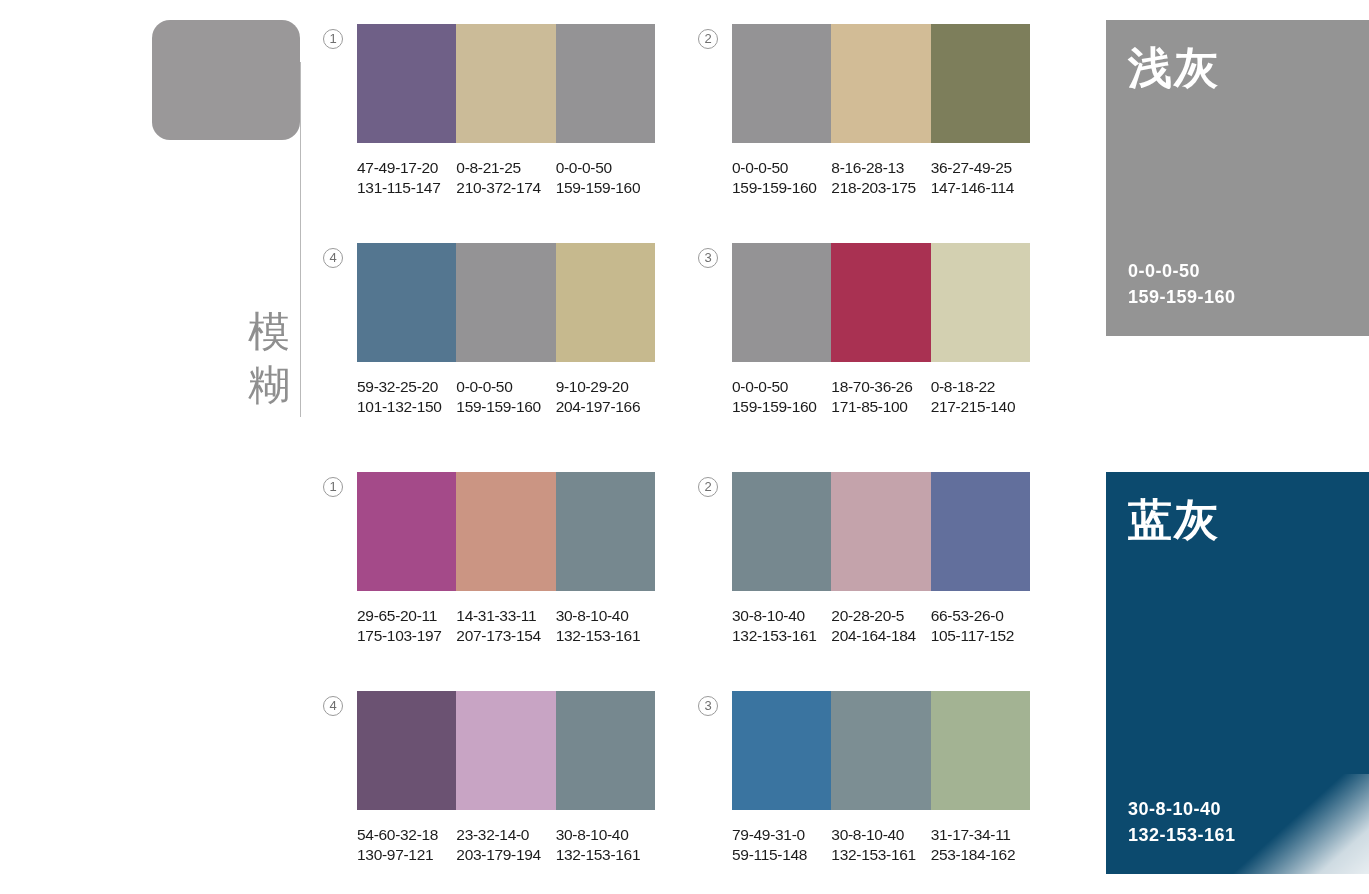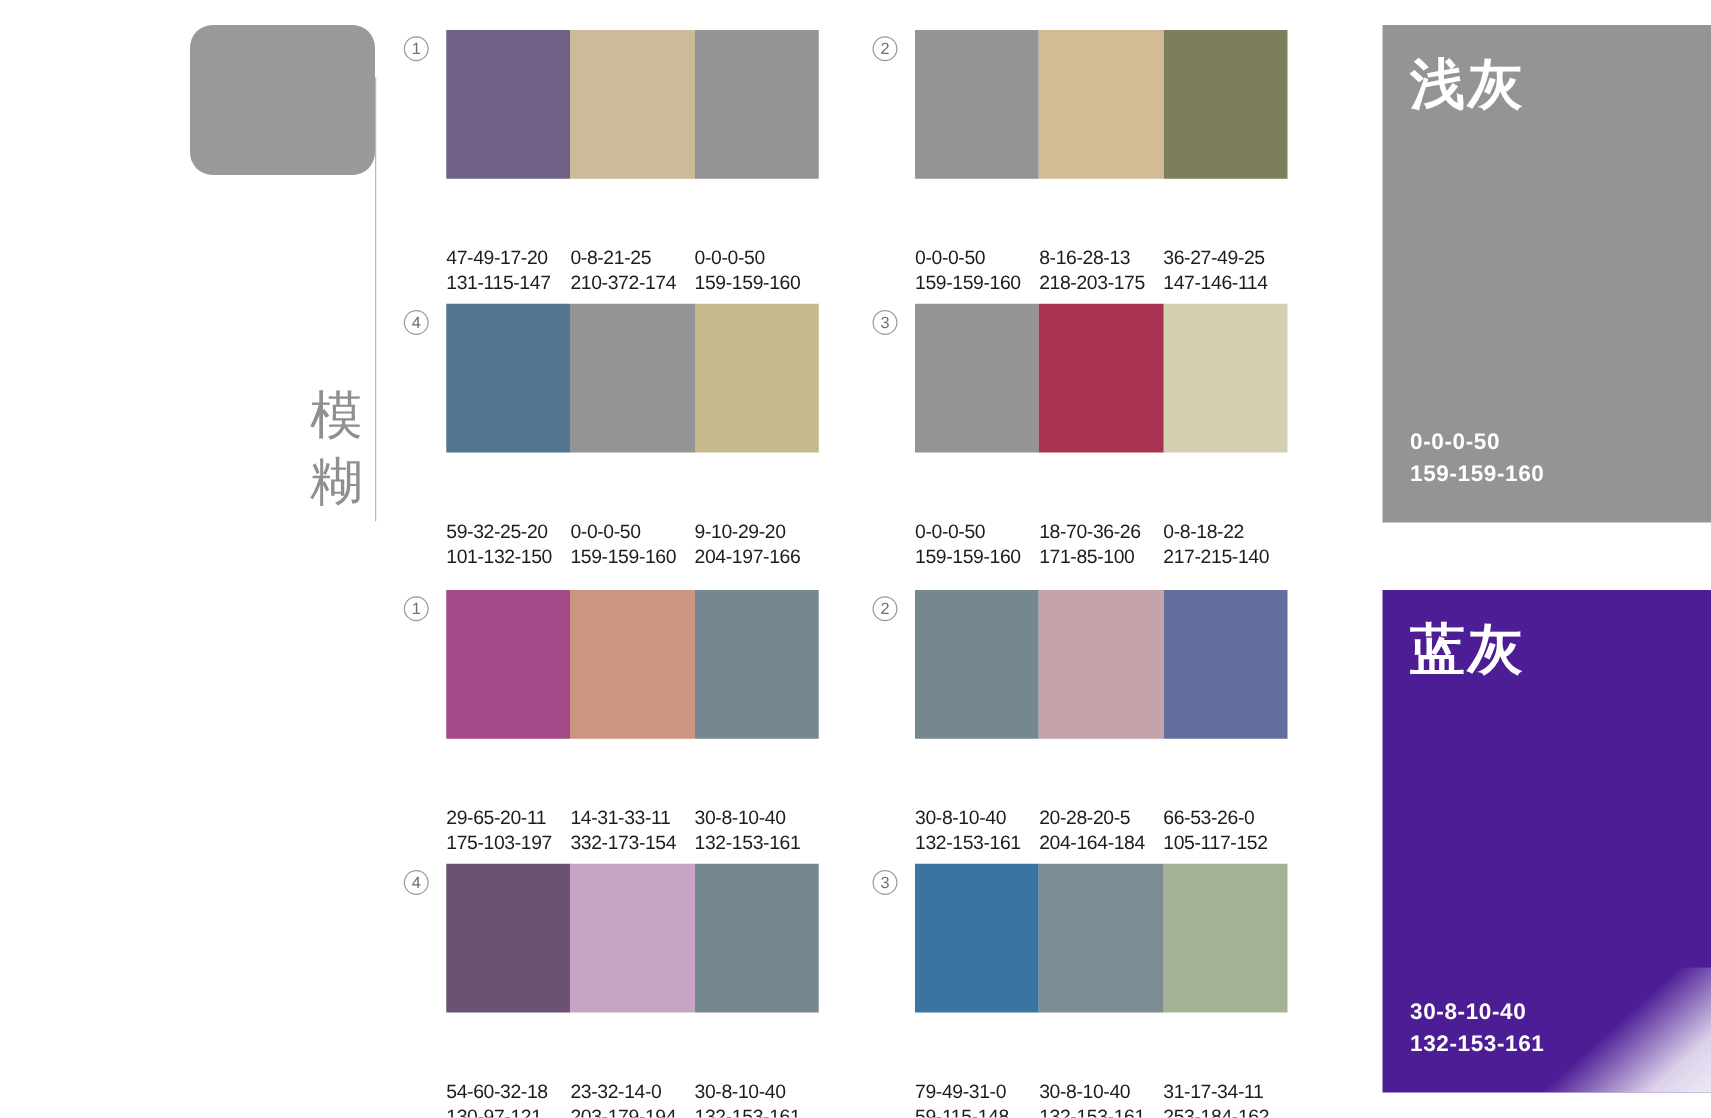--- a/index.html
+++ b/index.html
@@ -46,21 +46,21 @@
     width:20px; height:20px;
     border:1px solid #9a9a9a;
     border-radius:50%;
     color:#6f6f6f;
     font-size:13px; line-height:18px;
     text-align:center;
   }
   .chips { display:flex; width:298px; height:119px; }
   .chip { flex:1 1 0; height:100%; }
   .codes { display:flex; width:298px; margin-top:15px; }
-  .code-col { flex:1 1 0; padding-right:4px;margin-top:39px; }
+  .code-col { flex:1 1 0; padding-right:4px; }
   .code-line {
     display:block;
     font-size:15.5px;
     line-height:19.5px;
     color:#1c1c1c;
     white-space:nowrap;
     letter-spacing:-0.3px;
   }
 
   
@@ -68,21 +68,21 @@
   .p-r1 { top:243px; }
   .p-c0 { left:357px; }
   .p-c1 { left:732px; }
 
   
   .key-panel {
     position:absolute; left:1106px;
     width:263px;
     overflow:hidden;
   }
-  #panel-0 { top:20px; height:398px; }
+  #panel-0 { top:20px; height:316px; }
   #panel-1 { top:472px; height:402px; }
   .panel-title {
     position:absolute; left:22px; top:22px;
     color:#ffffff;
     font-size:44px; line-height:52px;
     font-weight:700;
     letter-spacing:2px;
   }
   .panel-codes {
     position:absolute; left:22px; bottom:26px;
@@ -215,21 +215,21 @@
           <div class="chip" style="background: rgb(203, 149, 131);"></div>
           <div class="chip" style="background: rgb(118, 136, 143);"></div>
         </div>
         <div class="codes">
           <div class="code-col">
             <span class="code-line">29-65-20-11</span>
             <span class="code-line">175-103-197</span>
           </div>
           <div class="code-col">
             <span class="code-line">14-31-33-11</span>
-            <span class="code-line">332-173-154</span>
+            <span class="code-line">207-173-154</span>
           </div>
           <div class="code-col">
             <span class="code-line">30-8-10-40</span>
             <span class="code-line">132-153-161</span>
           </div>
         </div>
       </div>
       <div class="palette p-r0 p-c1">
         <div class="pal-num">2</div>
         <div class="chips">
@@ -290,21 +290,21 @@
             <span class="code-line">30-8-10-40</span>
             <span class="code-line">132-153-161</span>
           </div>
           <div class="code-col">
             <span class="code-line">31-17-34-11</span>
             <span class="code-line">253-184-162</span>
           </div>
         </div>
       </div>
     </div>
-    <div class="key-panel" id="panel-1" style="background: #4c1d95;">
+    <div class="key-panel" id="panel-1" style="background: #0c4a6e;">
       <div class="panel-title">蓝灰</div>
       <div class="panel-codes">
         <span>30-8-10-40</span>
         <span>132-153-161</span>
       </div>
       <div class="corner-beam"></div>
     </div>
   </div>
 
 </body></html>

